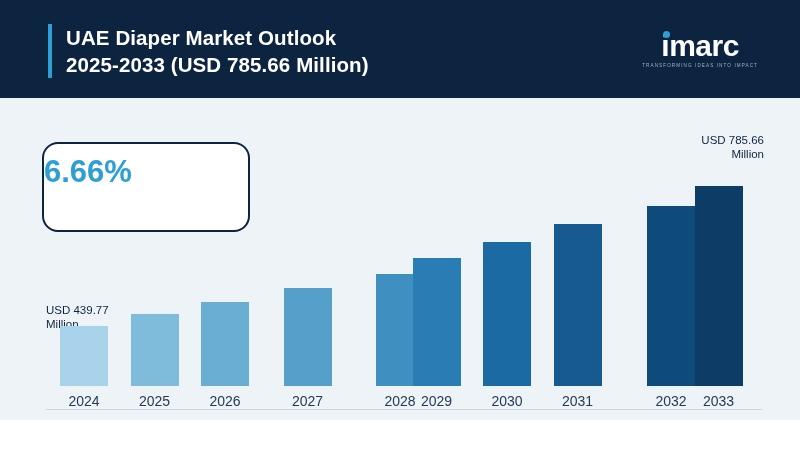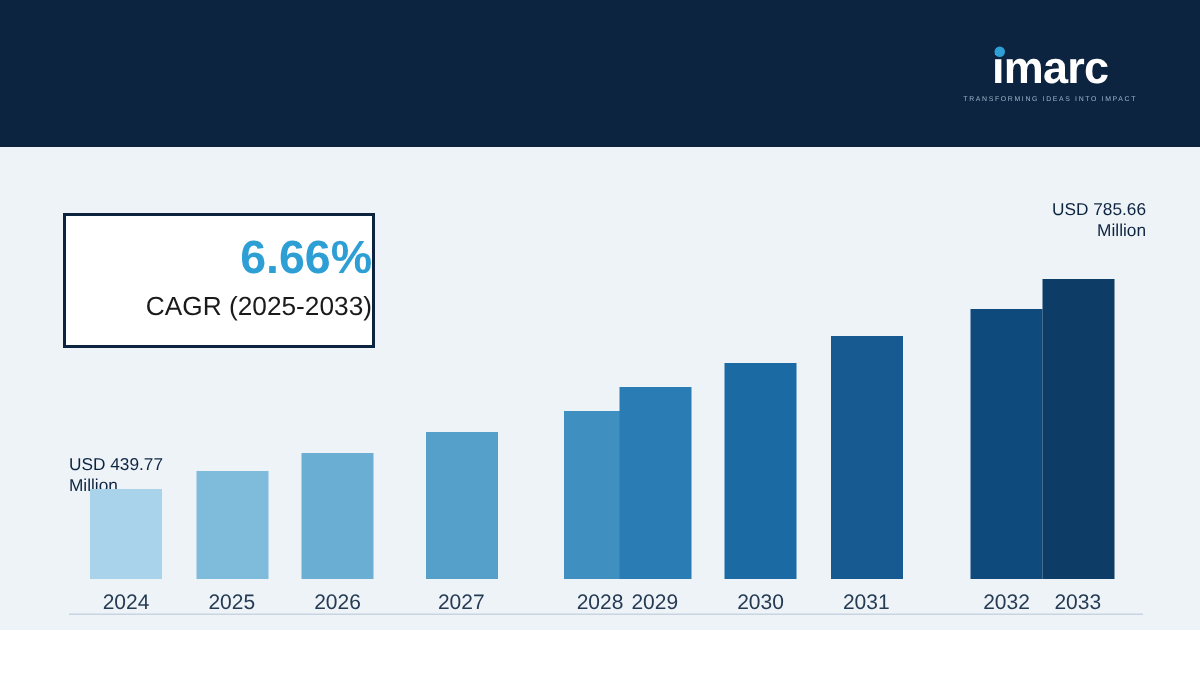--- a/index.html
+++ b/index.html
@@ -95,23 +95,23 @@
   }
   
   .cagr-box {
     position: absolute;
     left: 42px;
     top: 142px;
     width: 208px;
     height: 90px;
     background: #ffffff;
     border: 2px solid #0d2440;
-    border-radius: 0;
+    border-radius: 16px;
     box-sizing: border-box;
-    text-align: right;
+    text-align: left;
   }
   .cagr-value {
     color: #2e9fd4;
     font-size: 31px;
     font-weight: bold;
     line-height: 34px;
     margin-top: 11px;
   }
   .cagr-label {
     color: #1a1a1a;
@@ -170,20 +170,24 @@
     top: 35px;
     text-align: right;
   }
 </style>
 </head>
 <body>
 
 <div class="page">
 
   <div class="header">
+    <div class="title-wrap">
+      <div class="title-line">UAE Diaper Market Outlook</div>
+      <div class="title-line">2025-2033 (USD 785.66 Million)</div>
+    </div>
     <div class="logo">
       <div class="logo-mark">
         <span class="logo-dot"></span>
         <span>imarc</span>
       </div>
       <div class="logo-tag">TRANSFORMING IDEAS INTO IMPACT</div>
     </div>
   </div>
 
   <div class="body-area"></div>
@@ -241,16 +245,15 @@
         </div>
         <div class="bar-col" style="left: 694.5px;">
           <div class="bar" title="2033: 785.66" style="height: 200px; background: rgb(13, 60, 102);"></div>
           <div class="bar-label">2033</div>
         </div>
       </div>
   </div>
 
   <div class="cagr-box">
     <div class="cagr-value">6.66%</div>
-    <div class="cagr-label">CAGR (2025-2033)</div>
   </div>
 
 </div>
 
 </body></html>

